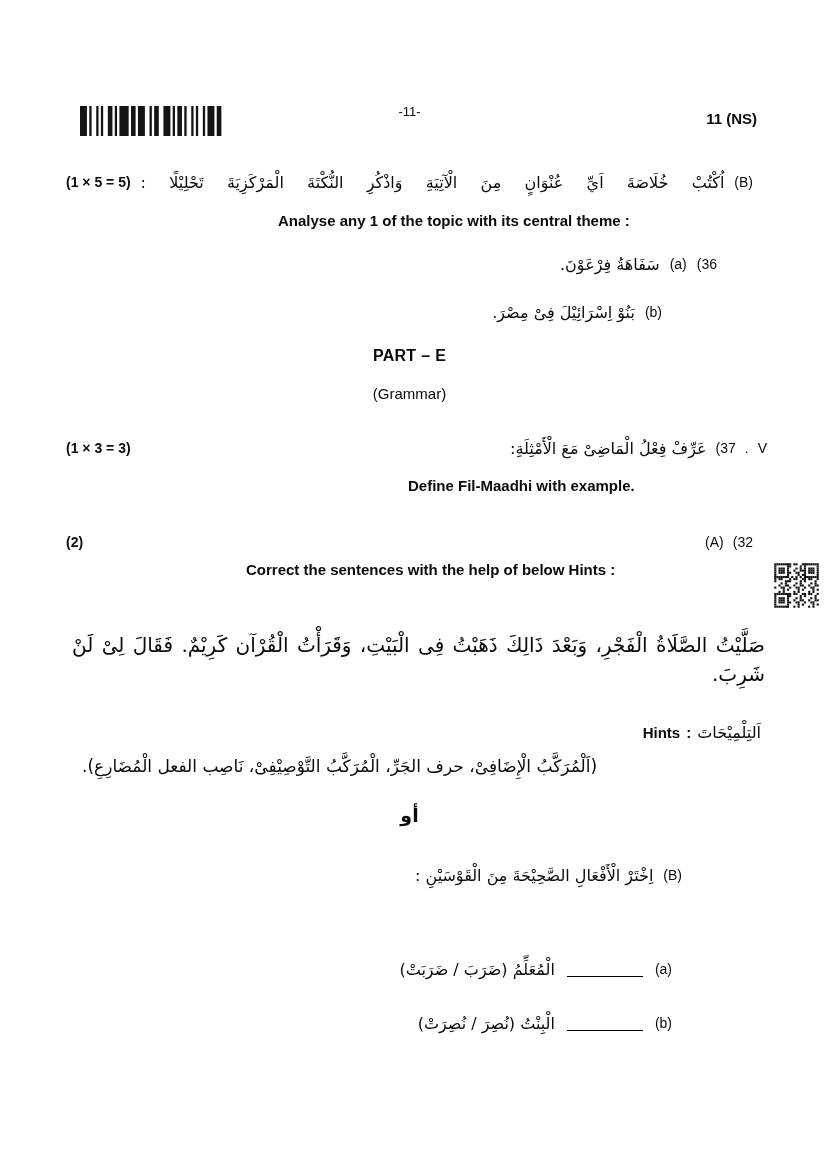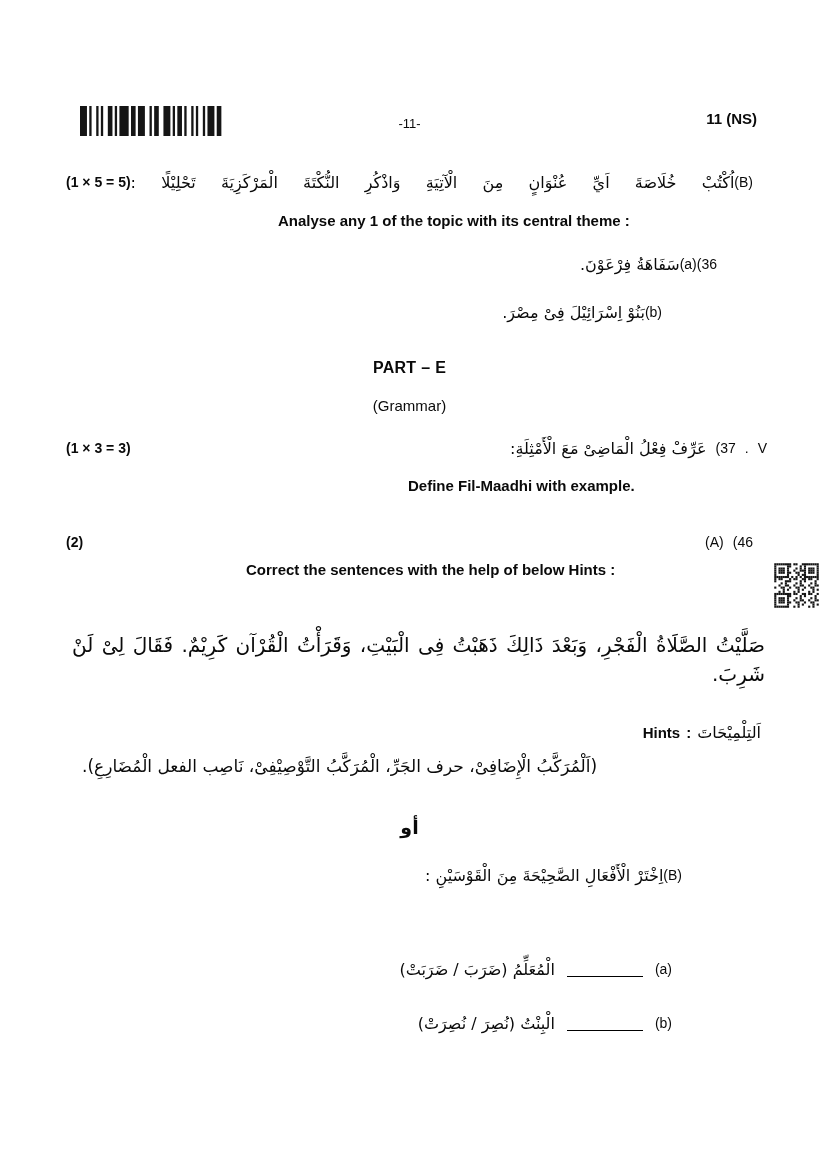--- a/index.html
+++ b/index.html
@@ -2,23 +2,23 @@
 <html><head>
 <meta charset="utf-8">
 <style>
   html,body{margin:0;padding:0;background:#e8e8e8;}
   .page{
     position:relative;width:827px;height:1169px;margin:0 auto;
     background:#ffffff;color:#0a0a0a;overflow:hidden;
     font-family:"Liberation Sans","DejaVu Sans",sans-serif;
   }
   .abs{position:absolute;}
-  .row{position:absolute;display:flex;align-items:center;}
+  .row{position:absolute;display:flex;align-items:center;gap:10px;}
   .right{justify-content:flex-end;}
-  .center{position:absolute;left:0;right:8px;text-align:center;margin-top:12px;}
+  .center{position:absolute;left:0;right:8px;text-align:center;}
   .ar{font-family:"DejaVu Sans",sans-serif;font-size:16px;white-space:nowrap;}
   .ar-sm{font-size:17px;}
   .ar-block{position:absolute;font-family:"DejaVu Sans",sans-serif;direction:rtl;}
   .just{display:block;flex:1;text-align:justify;text-align-last:justify;white-space:normal;}
   .marks{font-weight:bold;font-size:14px;white-space:nowrap;}
   .qlabel{font-size:14px;white-space:nowrap;}
   .en{position:absolute;font-weight:bold;font-size:15px;white-space:nowrap;}
   .page-num{top:104px;font-size:13px;}
   .paper-code{top:110px;right:70px;font-weight:bold;font-size:15px;}
   .part-title{top:347px;font-weight:bold;font-size:16px;letter-spacing:.3px;}
@@ -90,21 +90,21 @@
     <span class="ar" dir="rtl" lang="ar">عَرِّفْ فِعْلُ الْمَاضِىْ مَعَ الْأَمْثِلَةِ:</span>
     <span class="qlabel">(37</span>
     <span class="qlabel">.</span>
     <span class="qlabel">V</span>
   </div>
   <div class="en" style="left:408px;top:477px;">Define Fil-Maadhi with example.</div>
 
   <div class="row" style="left:66px;top:518px;right:74px;height:48px;gap:9px;">
     <span class="marks" style="margin-right:auto;">(2)</span>
     <span class="qlabel">(A)</span>
-    <span class="qlabel">(46</span>
+    <span class="qlabel">(32</span>
   </div>
   <div class="en" style="left:246px;top:561px;">Correct the sentences with the help of below Hints :</div>
 
   <div class="ar-block sent1" lang="ar">صَلَّيْتُ الصَّلَاةُ الْفَجْرِ، وَبَعْدَ ذَالِكَ ذَهَبْتُ فِى الْبَيْتِ، وَقَرَأْتُ الْقُرْآن كَرِيْمٌ. فَقَالَ لِىْ لَنْ</div>
   <div class="ar-block sent2" lang="ar">شَرِبَ.</div>
 
   <div class="row" style="top:714px;right:66px;left:400px;height:36px;gap:6px;justify-content:flex-end;">
     <span class="hints-en">Hints</span>
     <span class="hints-en">:</span>
     <span class="ar" dir="rtl" lang="ar">اَلتِلْمِيْحَاتَ</span>

